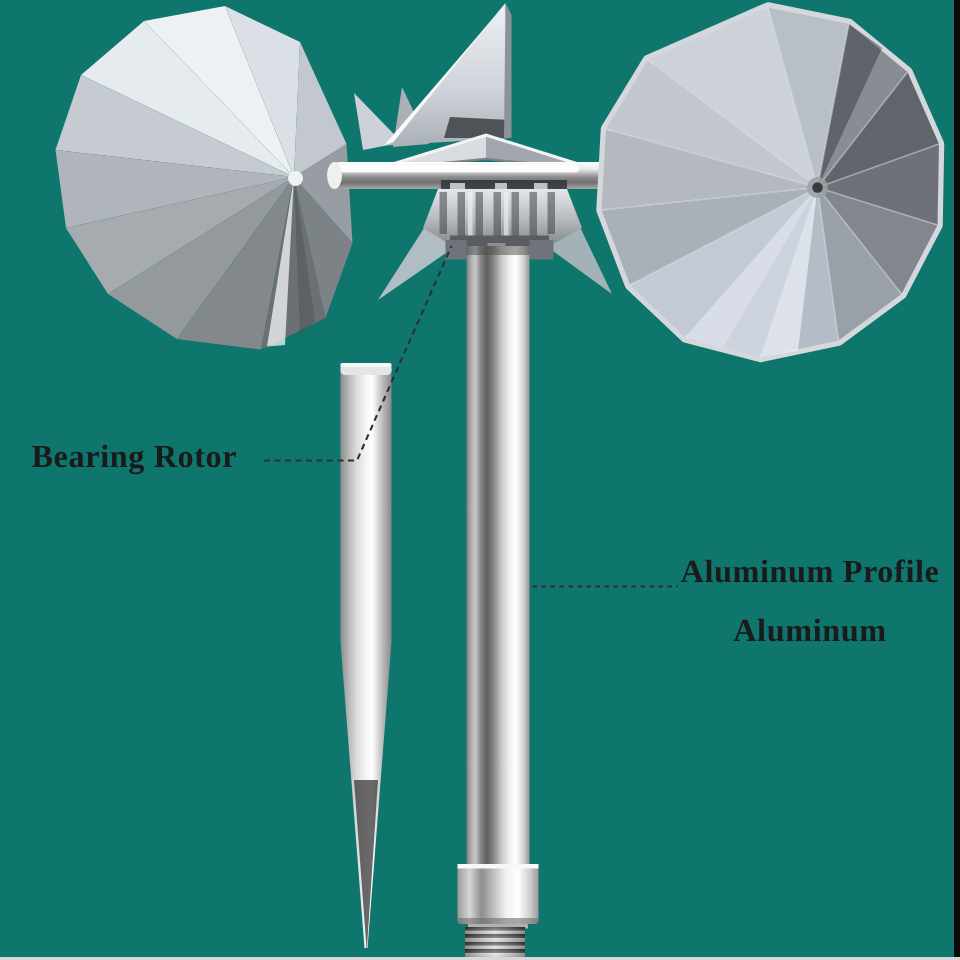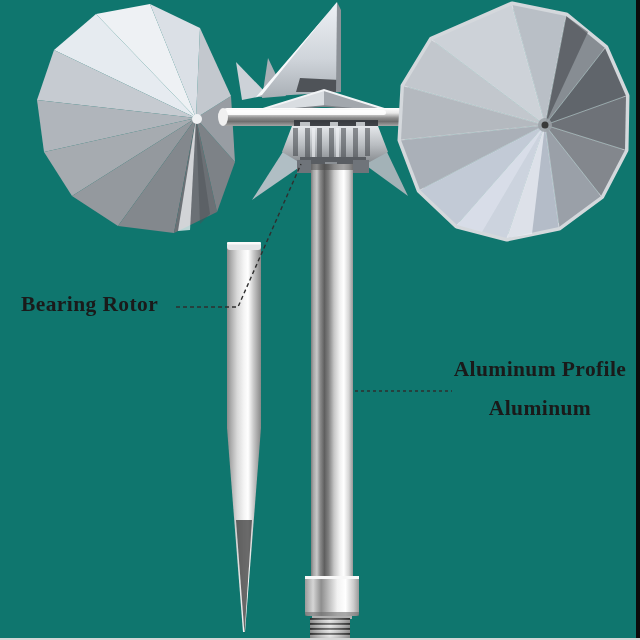--- a/index.html
+++ b/index.html
@@ -7,21 +7,21 @@
     position:relative;width:640px;height:640px;overflow:hidden;
     background:#0f766e;
     font-family:Liberation Serif, serif;
   }
   #scene{position:absolute;left:0;top:0;}
   .label{
     position:absolute;color:#1a1a1a;font-weight:bold;
     font-size:21.5px;letter-spacing:0.4px;white-space:nowrap;
   }
   #bearing-label{left:21px;top:292px;}
-  #bracket-label{left:440px;top:350px;width:200px;text-align:center;line-height:39px;}
+  #bracket-label{left:440px;top:362px;width:200px;text-align:center;line-height:39px;}
   #right-edge-bar{position:absolute;right:0;top:0;width:4px;height:640px;background:#0b0b0b;}
   #bottom-edge-line{position:absolute;left:0;bottom:0;width:640px;height:2px;background:#d7d7d7;}
 </style>
 </head>
 <body>
 
 <div id="stage">
 
   <svg id="scene" width="640" height="640" viewBox="0 0 640 640">
     <defs>

